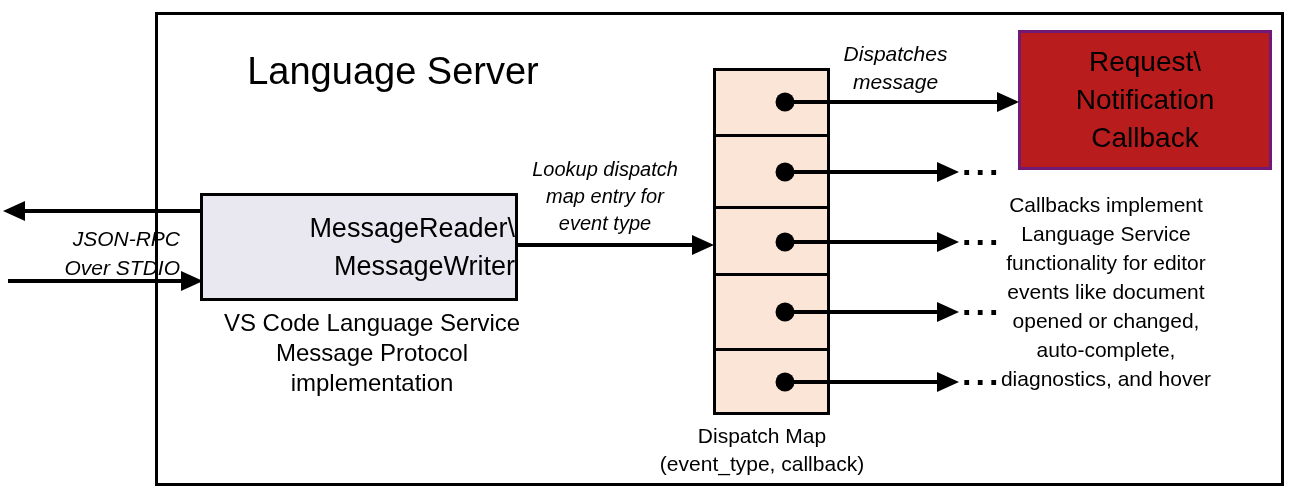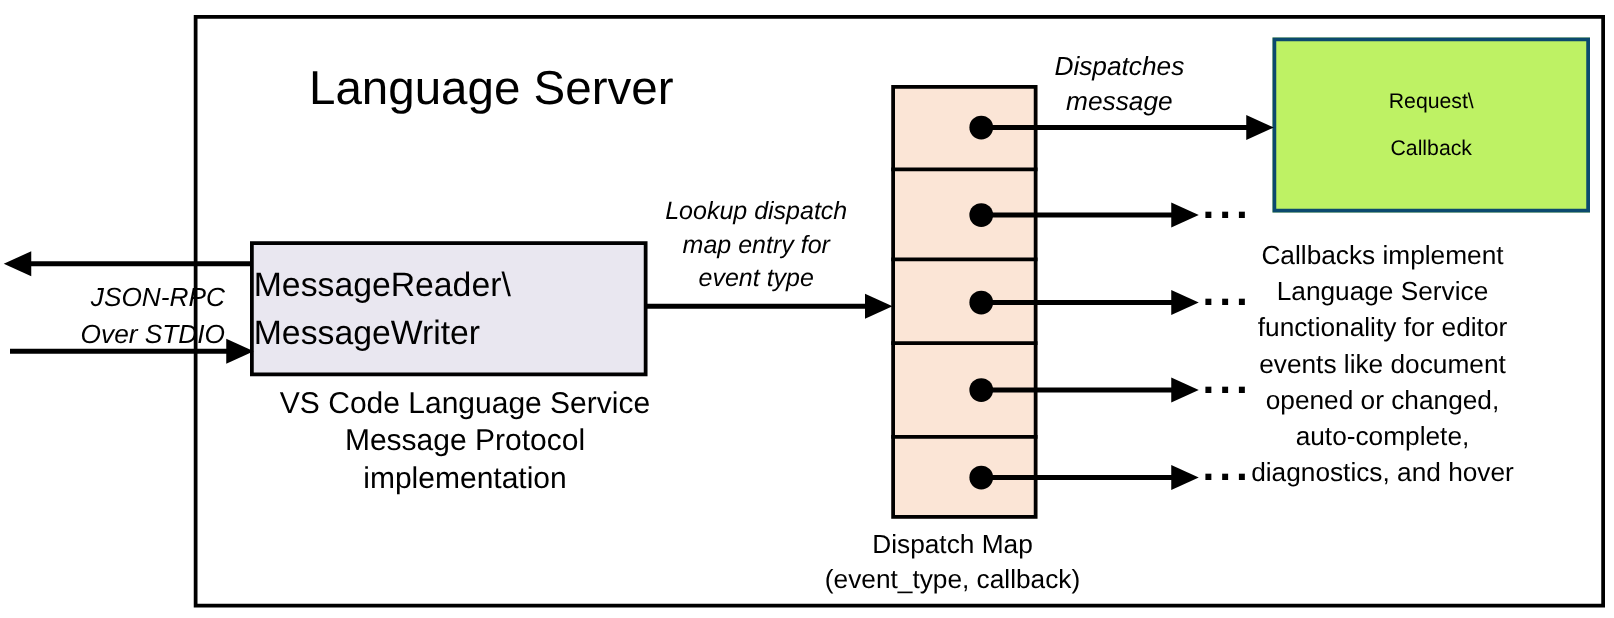--- a/index.html
+++ b/index.html
@@ -27,21 +27,21 @@
   }
   .io-label {
     left: 15px; top: 224px; width: 165px;
     text-align: right; font-style: italic;
     font-size: 21px; line-height: 29px;
   }
   .reader-box {
     left: 200px; top: 193px; width: 318px; height: 108px;
     background: #e9e7f0; border: 3px solid #000;
     display: flex; flex-direction: column;
-    justify-content: center; align-items: flex-start;
+    justify-content: center; align-items: flex-end;
     font-size: 27px; line-height: 38px; text-align: center;
   }
   .reader-caption {
     left: 192px; top: 308px; width: 360px;
     text-align: center; font-size: 24px; line-height: 30px;
   }
   .lookup-label {
     left: 505px; top: 156px; width: 200px;
     text-align: center; font-style: italic;
     font-size: 20px; line-height: 27px;
@@ -53,24 +53,24 @@
   .map-divider {
     left: 713px; width: 117px; height: 3px; background: #000;
   }
   .dispatches-label {
     left: 823px; top: 40px; width: 145px;
     text-align: center; font-style: italic;
     font-size: 21px; line-height: 28px;
   }
   .callback-box {
     left: 1018px; top: 30px; width: 254px; height: 140px;
-    background: #bef264; border: 3px solid #0c4a6e;
+    background: #b91c1c; border: 3px solid #701a75;
     display: flex; flex-direction: column;
     justify-content: center; align-items: center;
-    font-size: 17px; line-height: 38px; text-align: center;
+    font-size: 28px; line-height: 38px; text-align: center;
   }
   .callback-note {
     left: 975px; top: 190px; width: 262px;
     text-align: center; font-size: 21px; line-height: 29px;
   }
   .map-caption {
     left: 642px; top: 422px; width: 240px;
     text-align: center; font-size: 21px; line-height: 28px;
   }
   .ellipsis {
@@ -113,20 +113,21 @@
   <div class="abs map-divider" style="top:273px"></div>
   <div class="abs map-divider" style="top:348px"></div>
   <div class="abs map-caption pre">Dispatch Map
 (event_type, callback)</div>
 
   <div class="abs dispatches-label pre">Dispatches
 message</div>
 
   <div class="abs callback-box">
     <span>Request\</span>
+    <span>Notification</span>
     <span>Callback</span>
   </div>
   <div class="abs callback-note pre">Callbacks implement
 Language Service
 functionality for editor
 events like document
 opened or changed,
 auto-complete,
 diagnostics, and hover</div>
 

